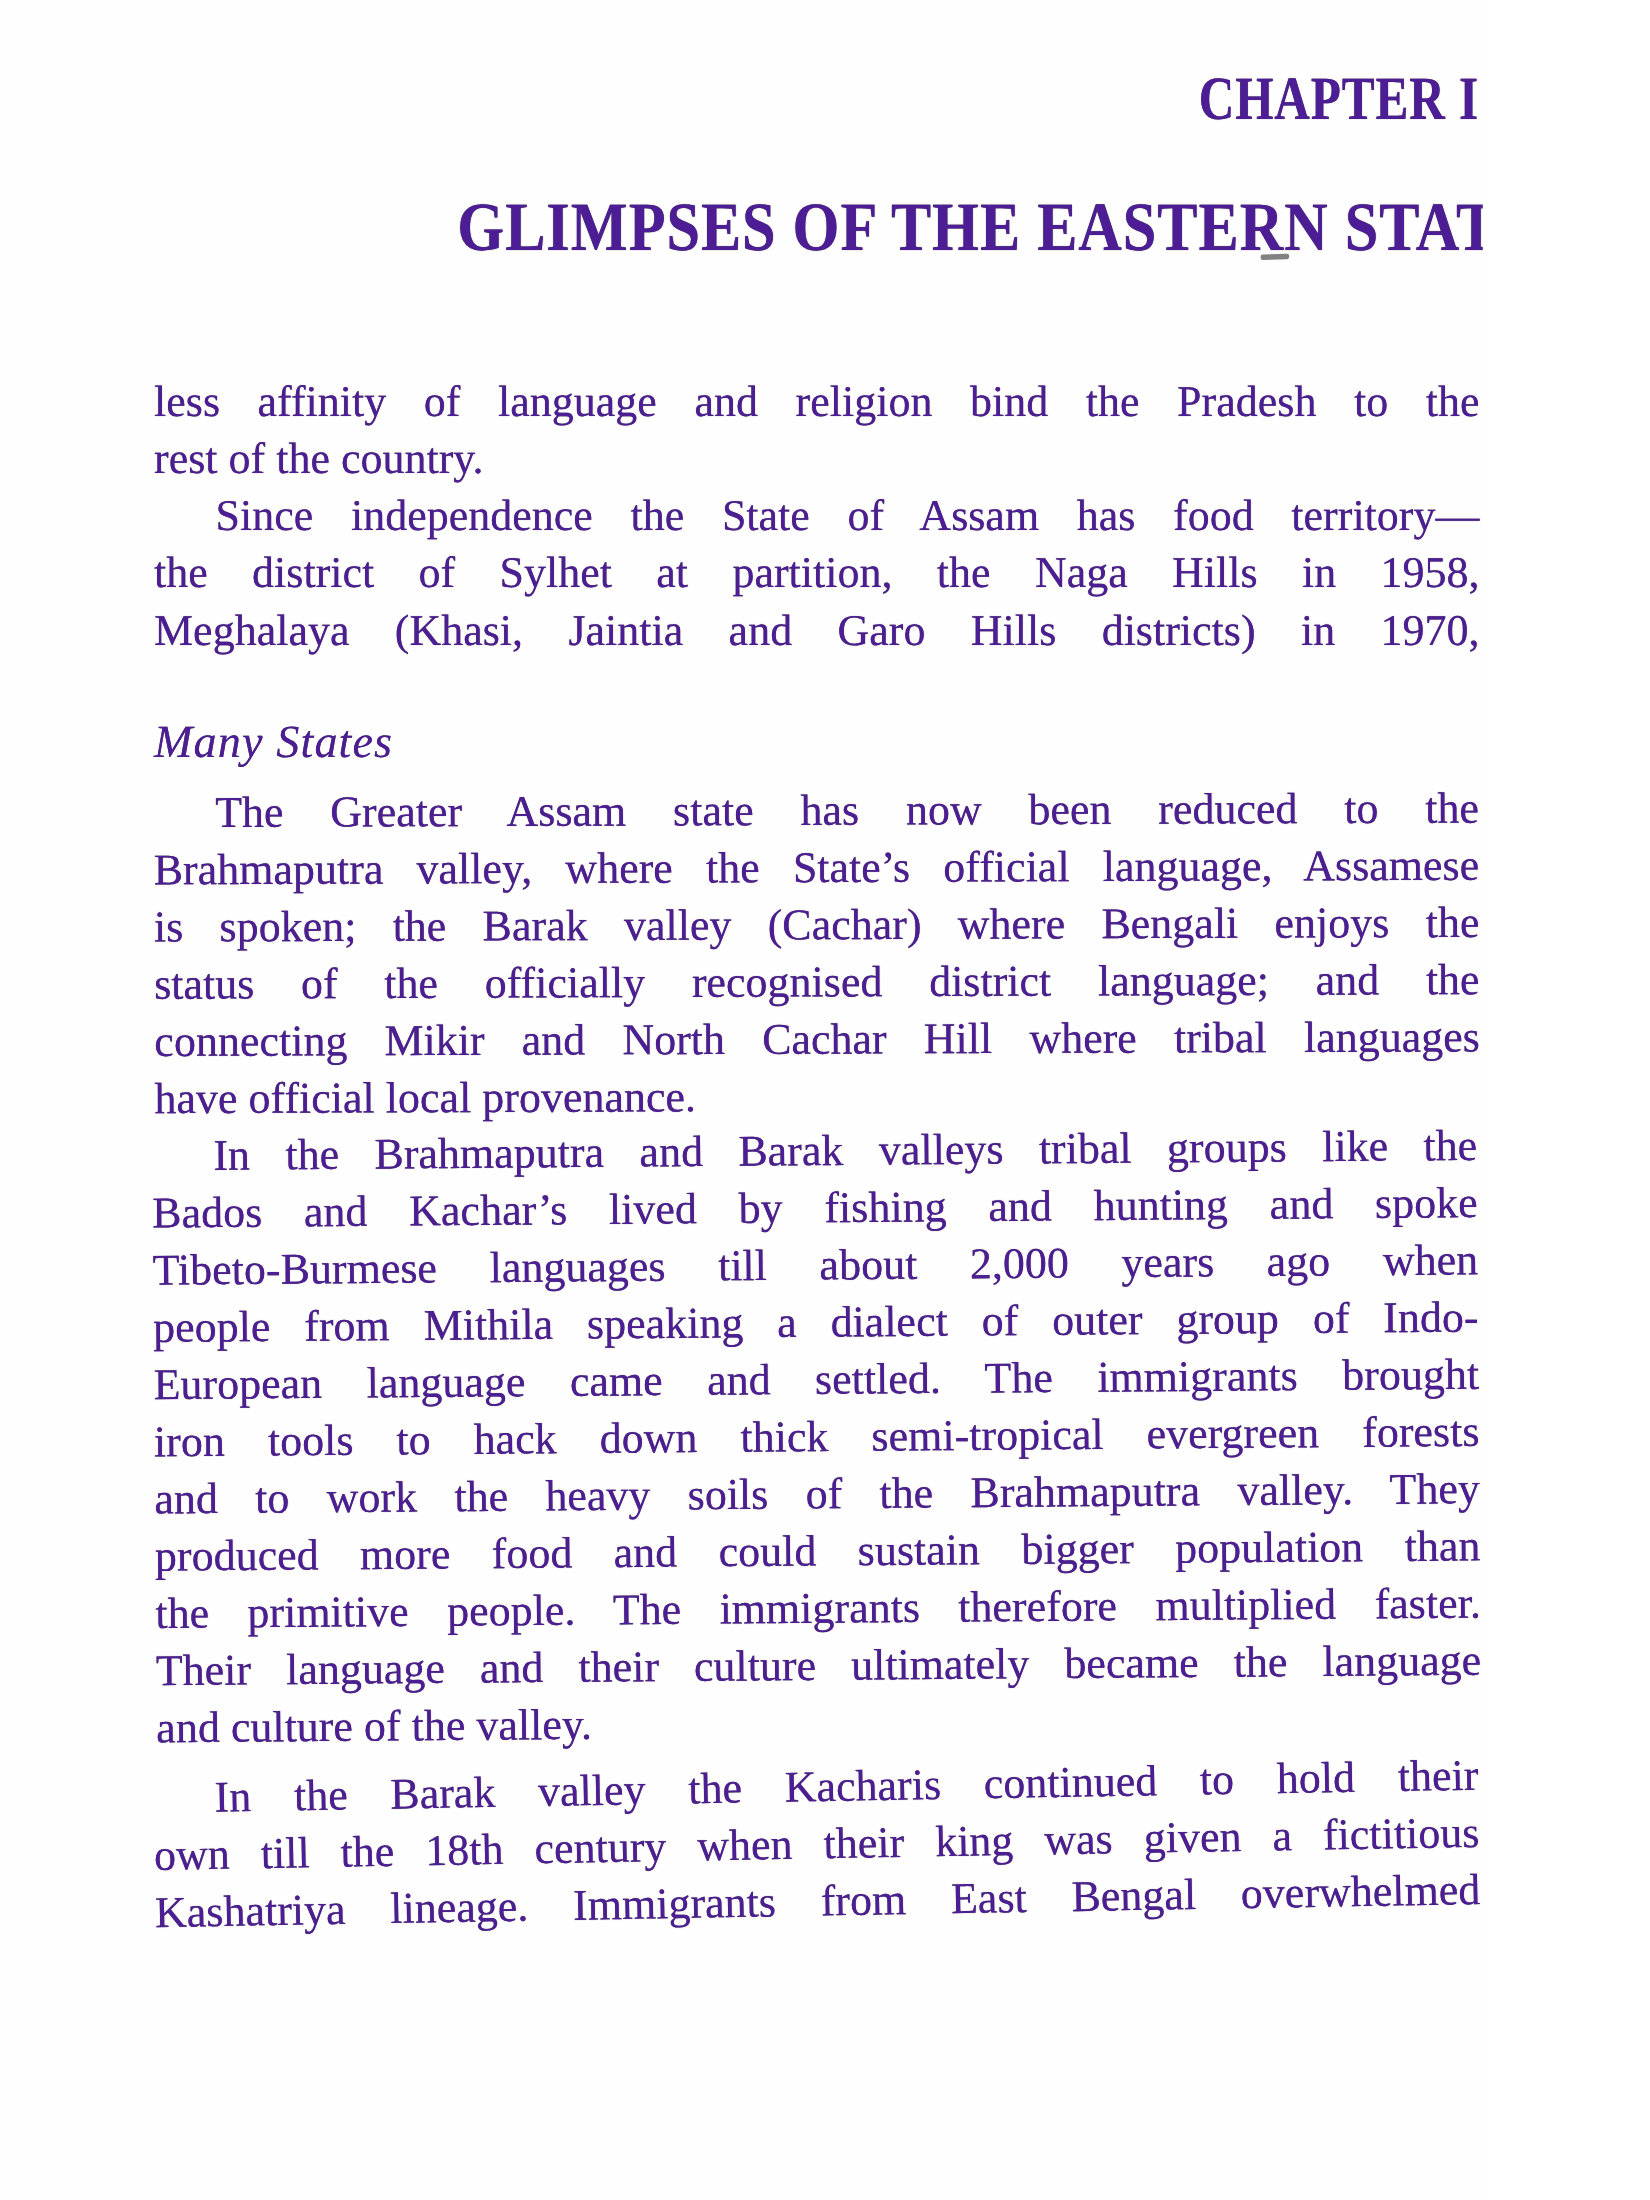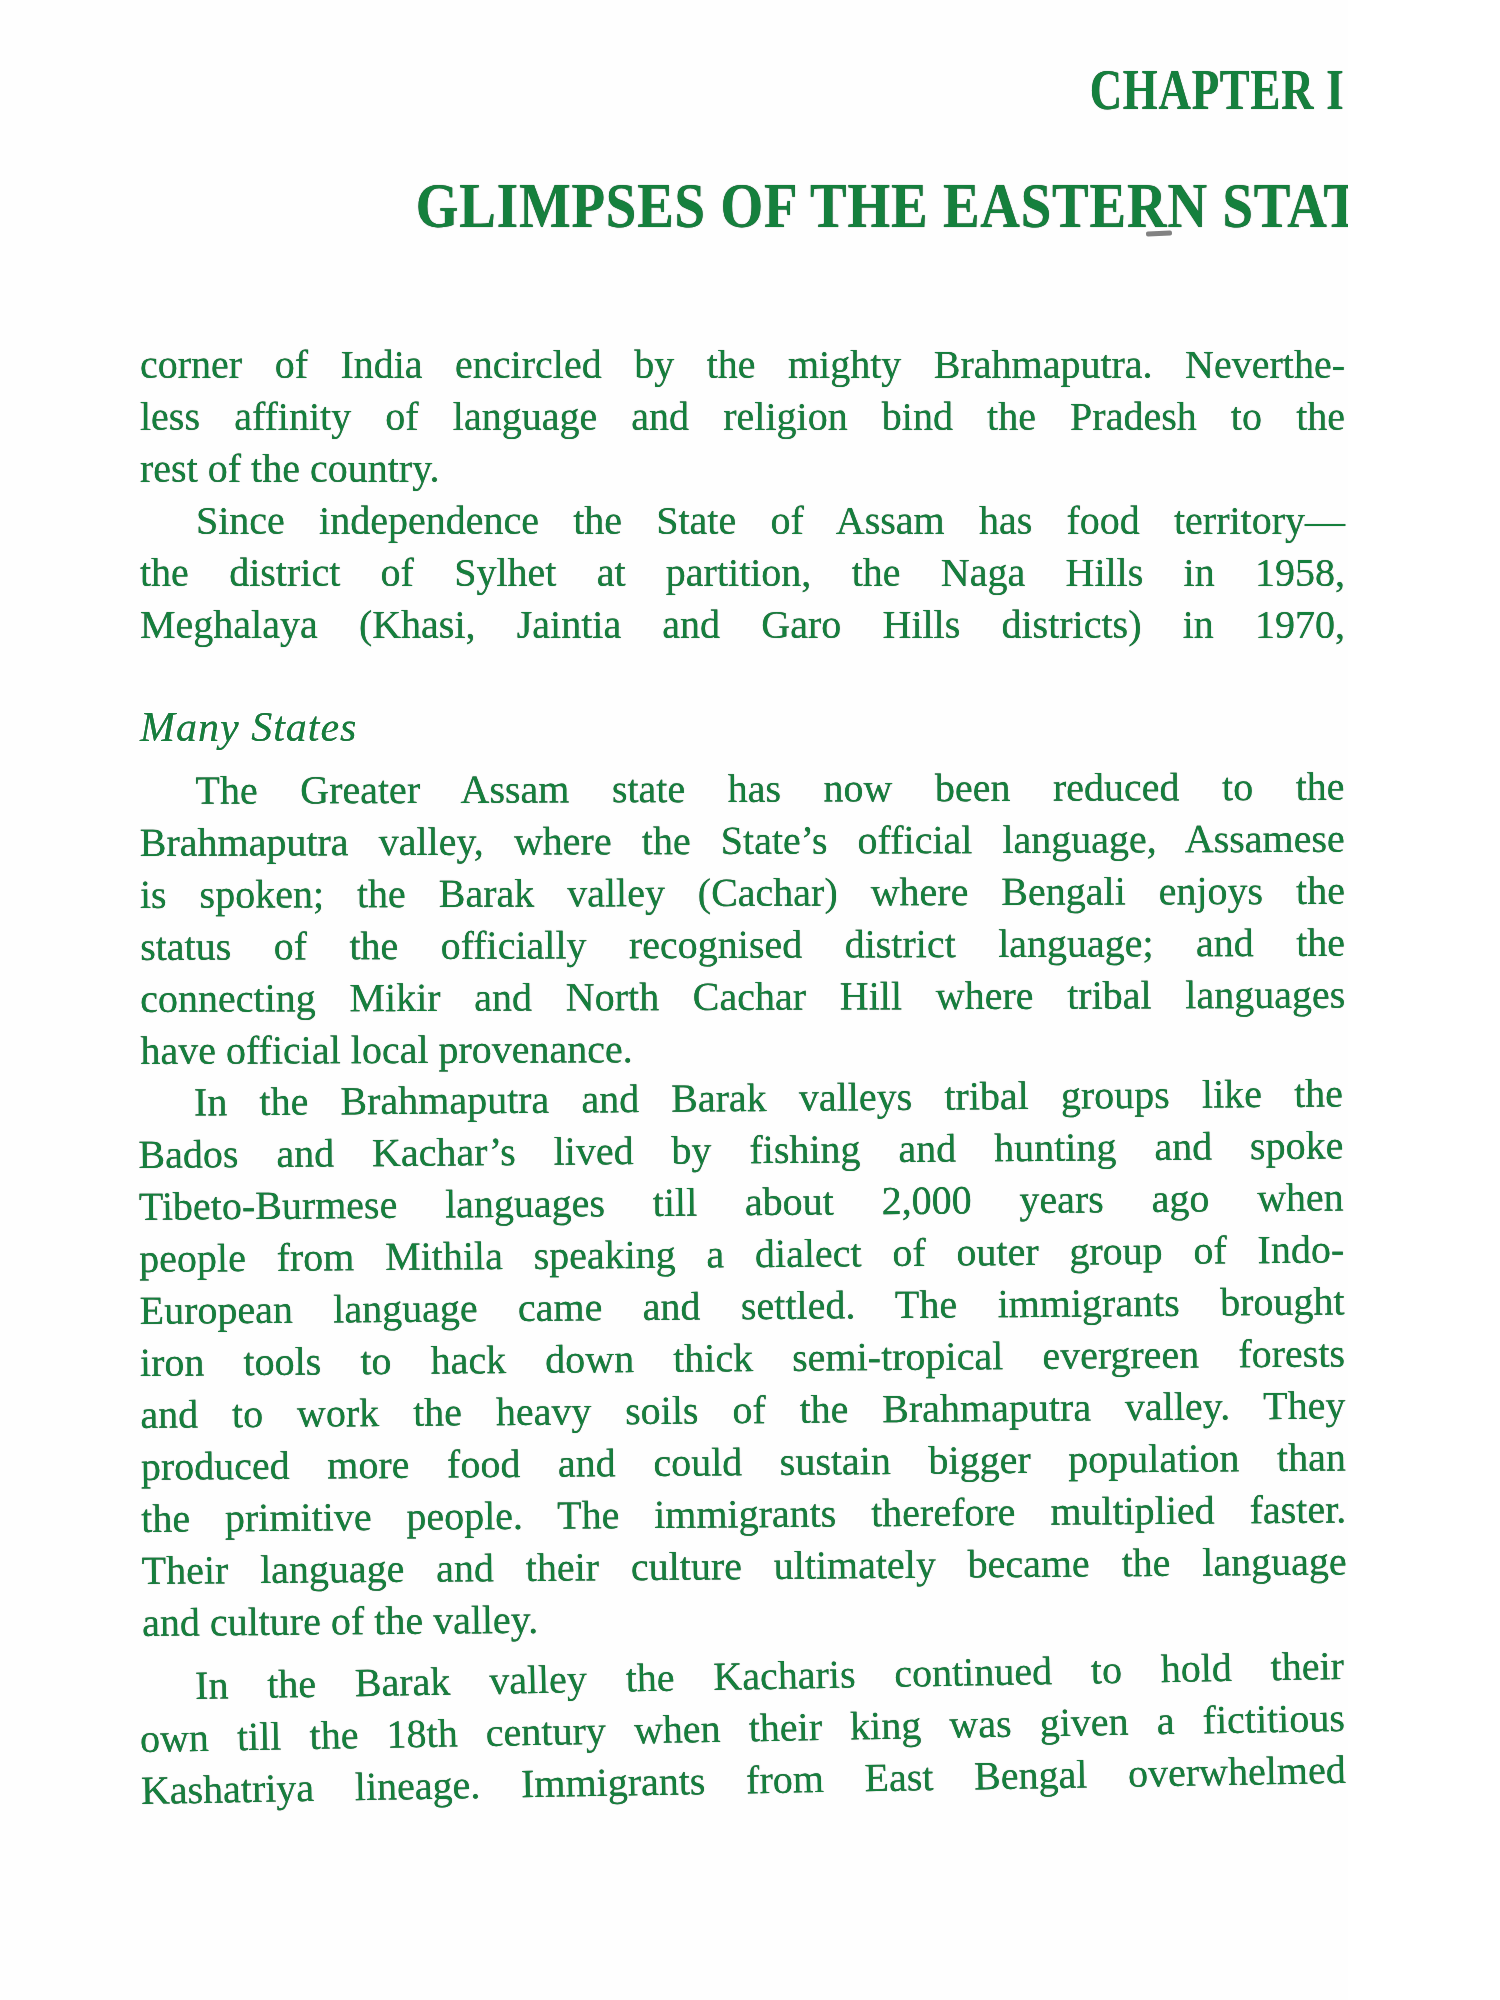--- a/index.html
+++ b/index.html
@@ -8,21 +8,21 @@
     padding: 0;
     background: #ffffff;
   }
   .page {
     position: relative;
     width: 1348px;
     height: 2000px;
     background: #fefefe;
     overflow: hidden;
     font-family: "Liberation Serif", serif;
-    color: #15803d;
+    color: #4c1d95;
   }
   .text-column {
     position: absolute;
     left: 140px;
     top: 0;
     width: 1205px;
   }
   .chapter {
     margin-top: 62px;
     font-weight: bold;
@@ -103,21 +103,20 @@
 <div class="page">
   <div class="text-column">
     <div class="chapter">
       <span class="squeeze">CHAPTER I</span>
     </div>
     <div class="title">
       <span class="squeeze">GLIMPSES OF THE EASTERN STATES</span>
     </div>
     <div class="page-body">
         <div class="paragraph">
-          <div class="line">corner of India encircled by the mighty Brahmaputra. Neverthe-</div>
           <div class="line">less affinity of language and religion bind the Pradesh to the</div>
           <div class="line endline">rest of the country.</div>
         </div>
         <div class="paragraph">
           <div class="line indent">Since independence the State of Assam has food territory—</div>
           <div class="line">the district of Sylhet at partition, the Naga Hills in 1958,</div>
           <div class="line">Meghalaya (Khasi, Jaintia and Garo Hills districts) in 1970,</div>
         </div>
         <div class="section-heading">Many States</div>
         <div class="paragraph">

